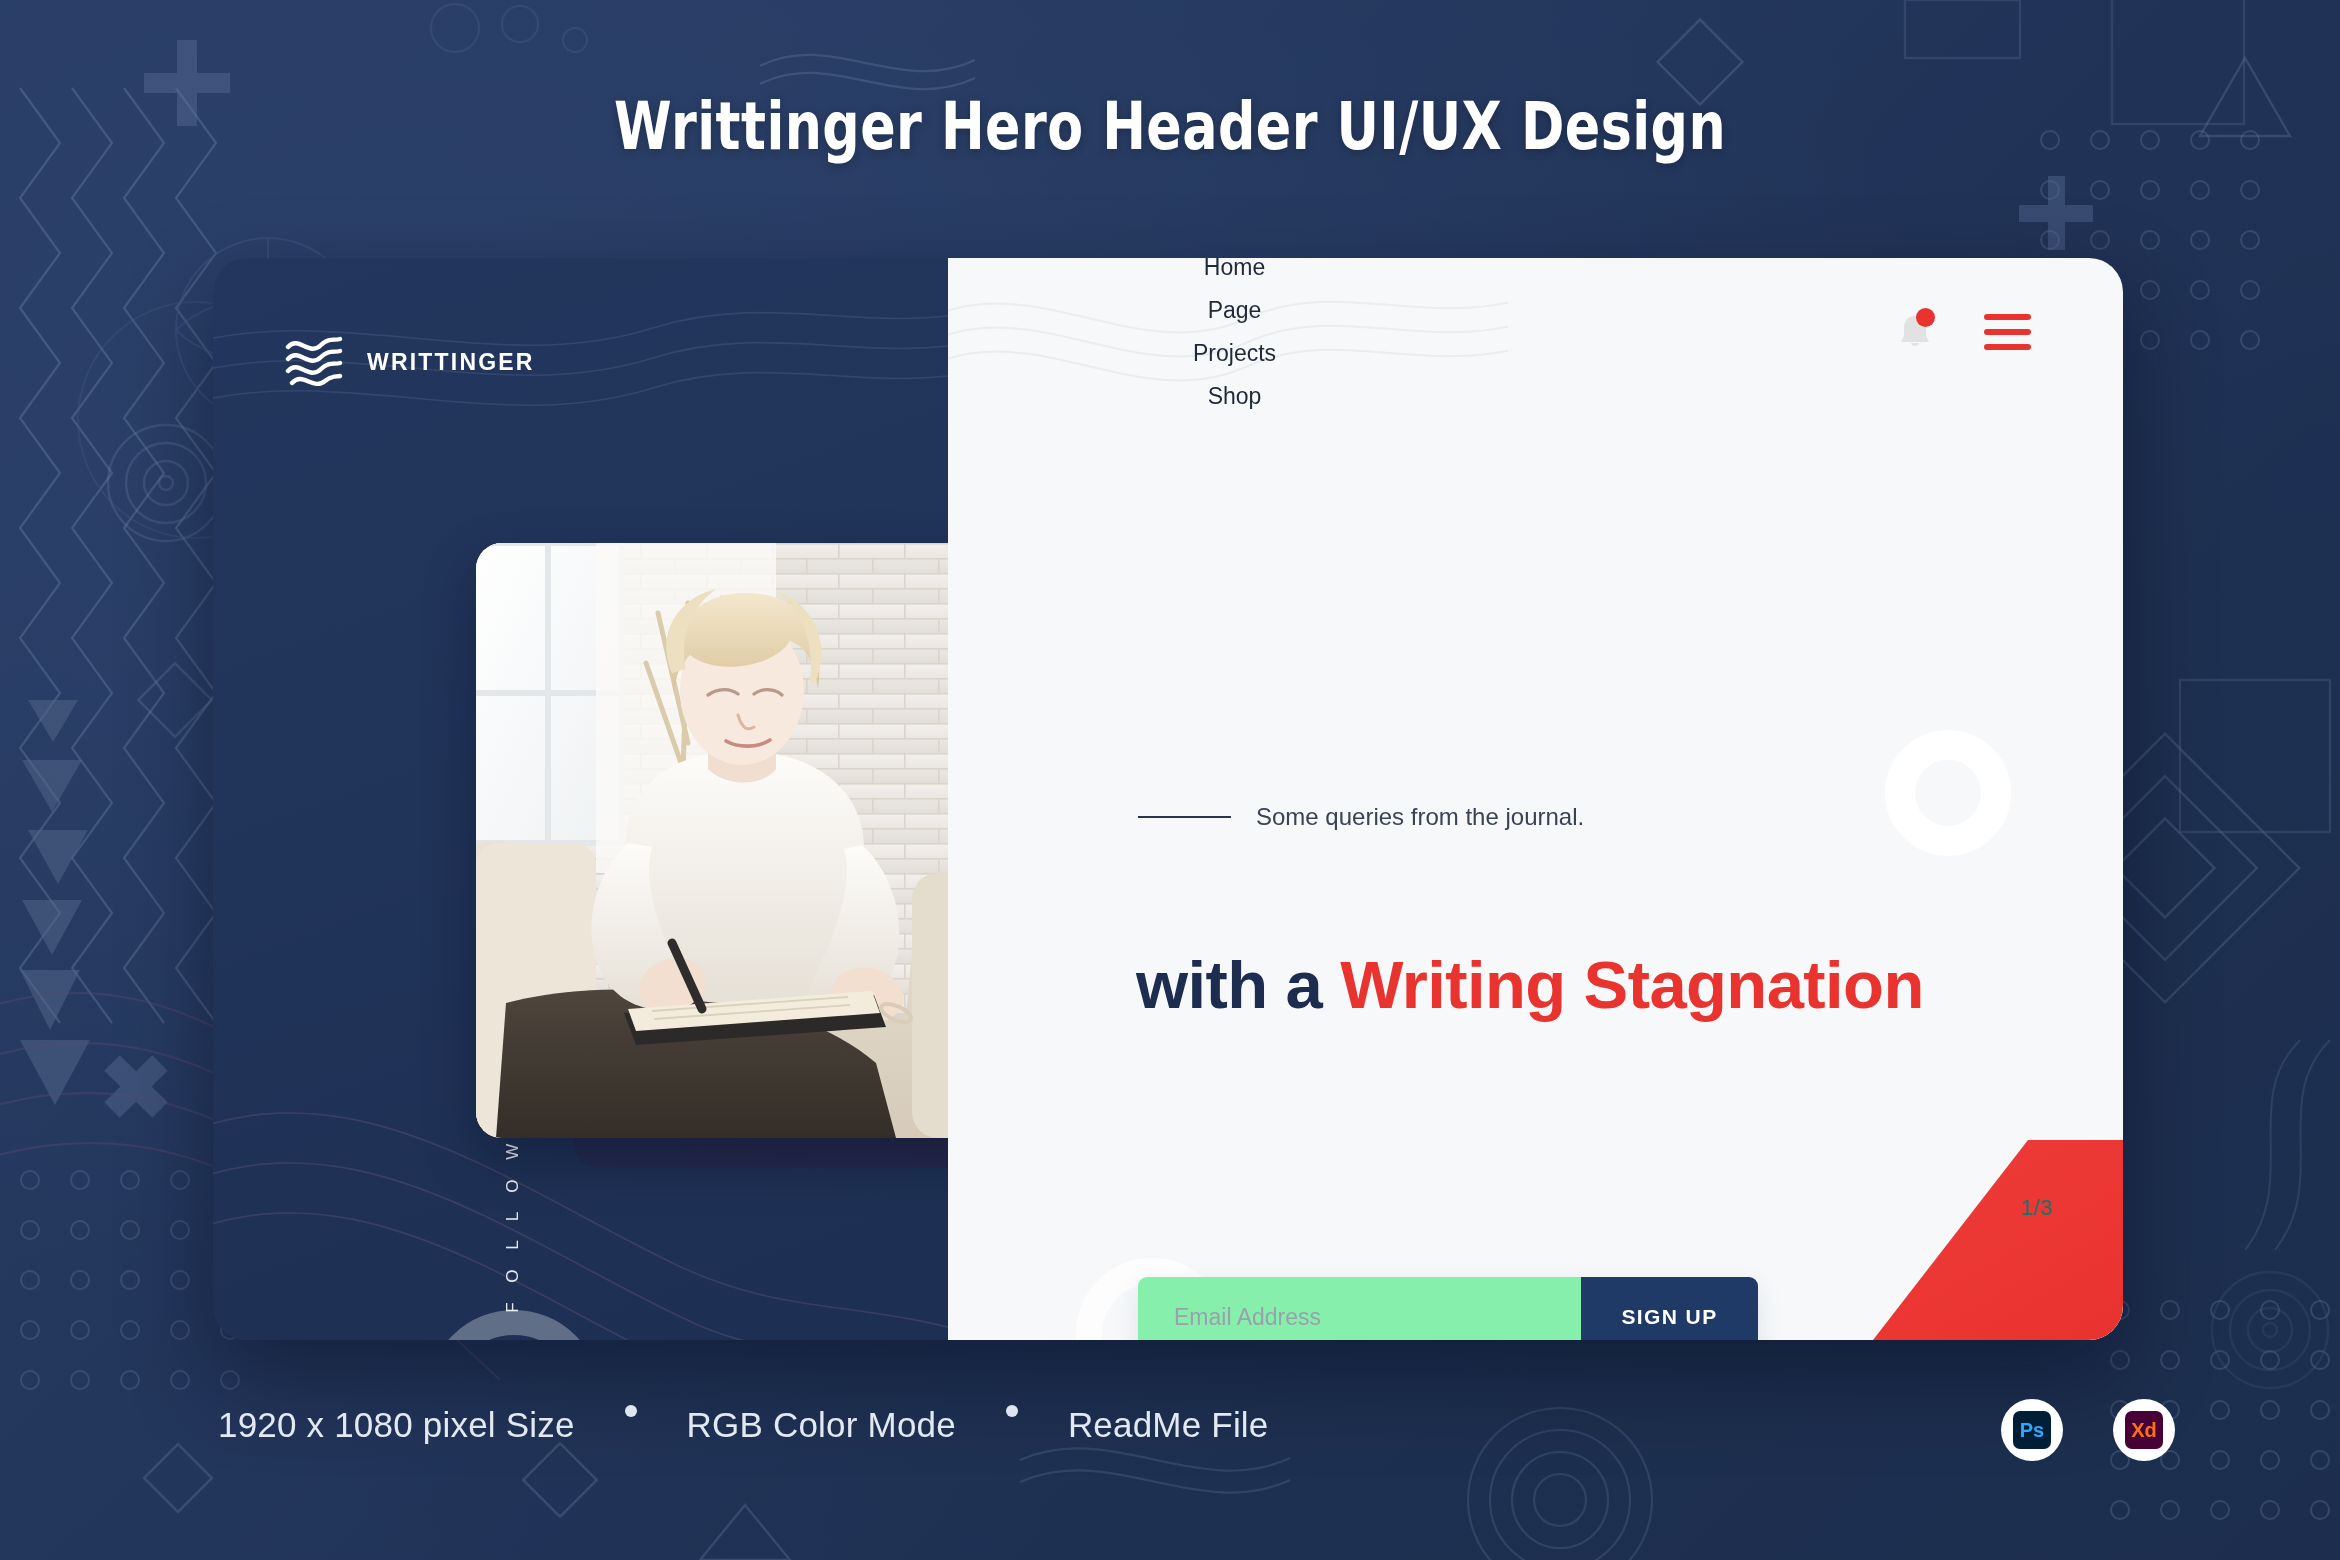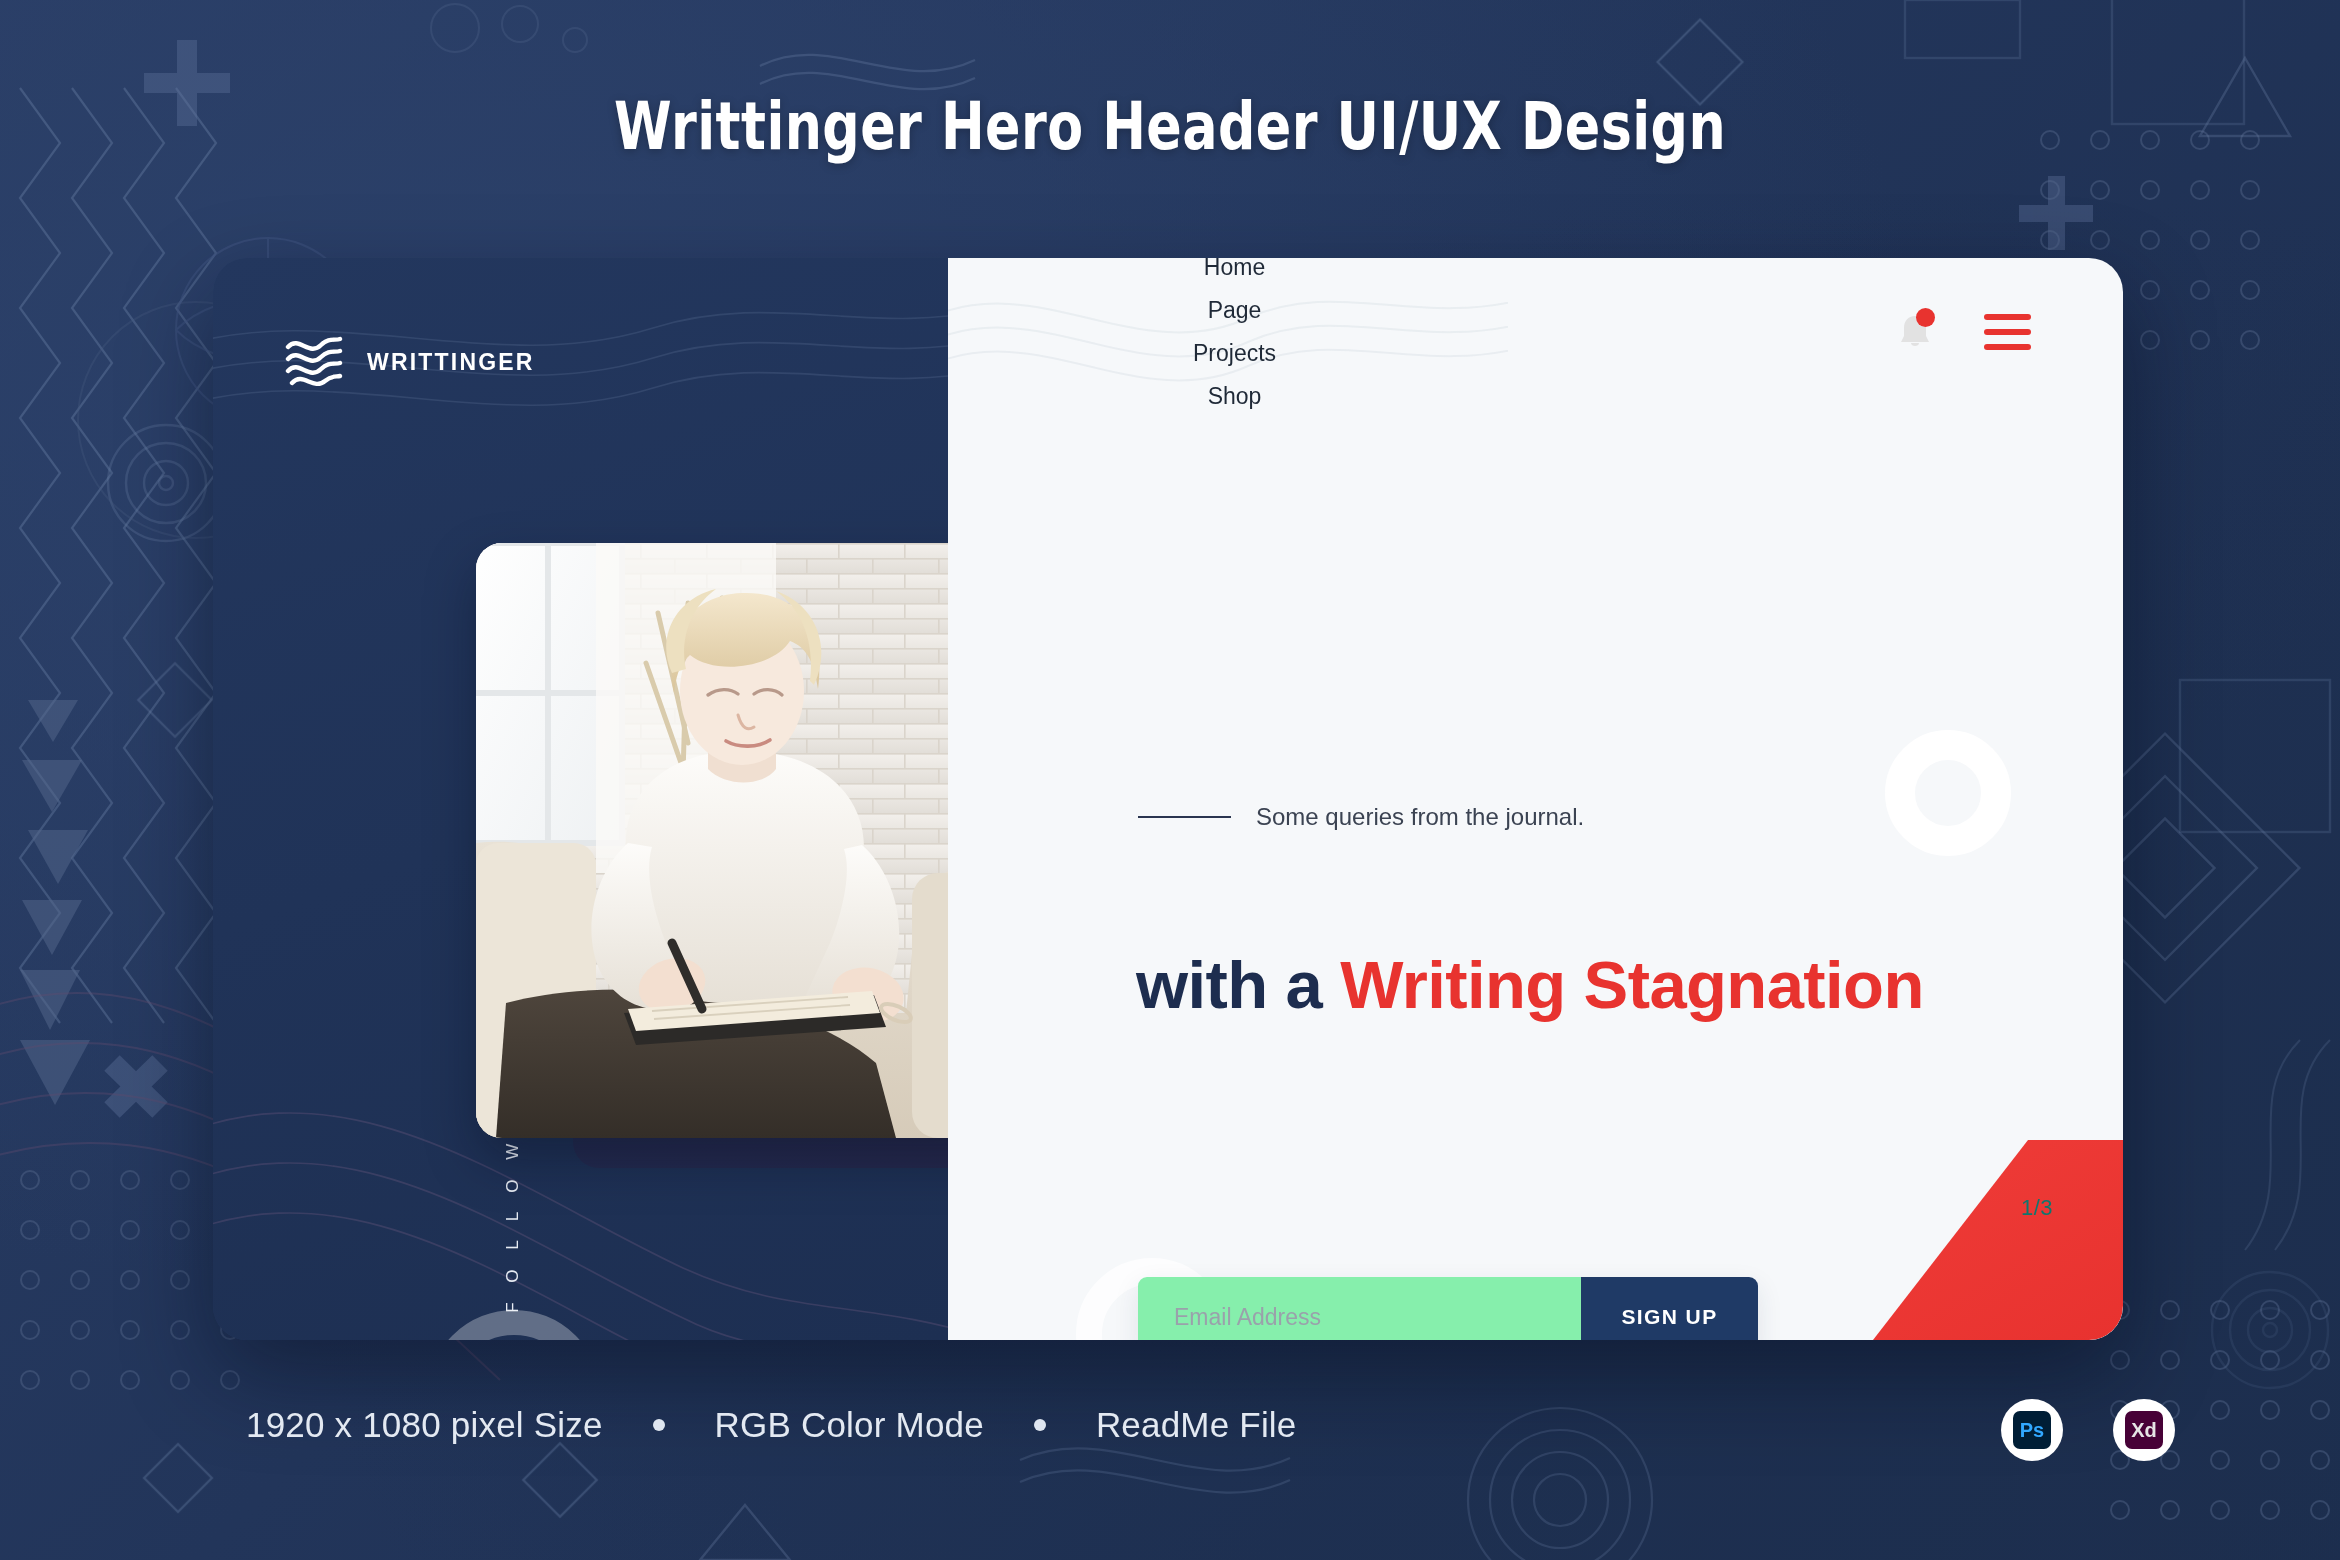--- a/index.html
+++ b/index.html
@@ -233,26 +233,25 @@
   .corner-label {
     position: absolute; right: 70px; bottom: 119px;
     color: #0f766e; font-size: 22px; font-weight: 500;
     letter-spacing: 0.5px;
     text-align: center;
   }
 
   
   .footer-meta {
     position: absolute; left: 218px; top: 1405px;
-    display: flex; align-items: center;
+    display: flex; 
     color: #e3e9f2;
     font-family: "Liberation Sans Narrow", "Liberation Sans", sans-serif;
     font-size: 35px;
     letter-spacing: 0.2px;
-    margin-left: 28px;
   }
   .footer-meta .sep {
     display: inline-block;
     width: 12px; height: 12px; border-radius: 50%;
     background: #dfe6f0; margin: 0 50px;
   }
   .badges {
     position: absolute; right: 165px; top: 1399px;
     display: flex; gap: 50px; align-items: center;
   }
@@ -260,21 +259,21 @@
     width: 62px; height: 62px; border-radius: 50%;
     background: #ffffff;
     display: flex; align-items: center; justify-content: center;
   }
   .badge-in {
     width: 38px; height: 38px; border-radius: 7px;
     display: flex; align-items: center; justify-content: center;
     font-size: 20px; font-weight: bold;
   }
   .badge-ps { background: #001e36; color: #31a8ff; }
-  .badge-xd { background: #470137; color: #e5e5e5; }
+  .badge-xd { background: #470137; color: #f97316; }
 </style>
 </head>
 <body>
 
 <div class="stage">
 
   <svg class="deco-svg" viewBox="0 0 2340 1560">
     <defs>
       <g id="zz">
         <polyline points="0,0 40,55 0,110 40,165 0,220 40,275 0,330 40,385 0,440 40,495 0,550 40,605 0,660 40,715 0,770 40,825 0,880 40,935" fill="none" stroke="#7f94b8" stroke-width="2.2" opacity="0.30"></polyline>

